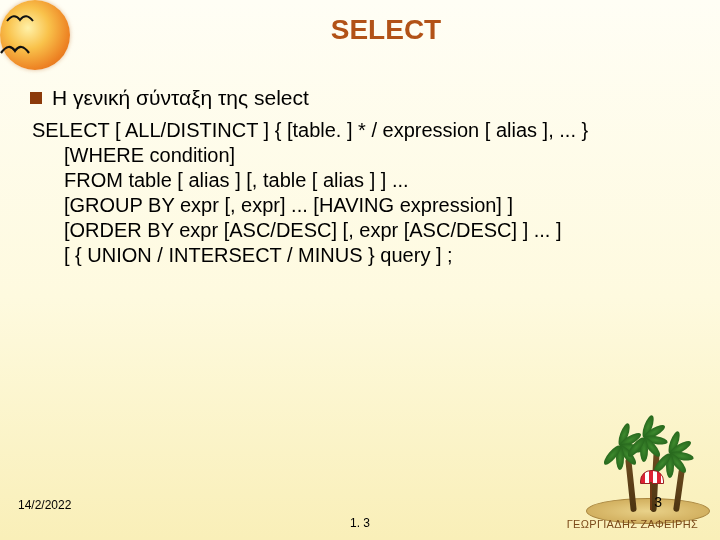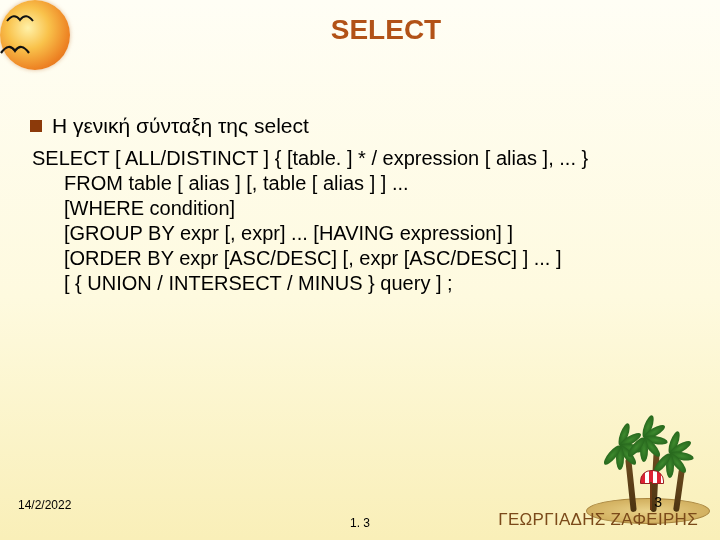--- a/index.html
+++ b/index.html
@@ -33,21 +33,20 @@
     position: absolute;
     top: 86px;
     left: 30px;
     right: 20px;
     color: #000;
   }
   .bullet-row {
     display: flex;
     align-items: center;
     margin-bottom: 8px;
-    margin-top: 28px;
   }
   .bullet {
     width: 12px;
     height: 12px;
     background: #8c3a0a;
     margin-right: 10px;
     flex: 0 0 auto;
   }
   .bullet-text {
     font-size: 21px;
@@ -98,21 +97,21 @@
     left: 50%;
     transform: translateX(-50%);
     bottom: 10px;
     font-size: 12px;
     color: #000;
   }
   .author {
     position: absolute;
     right: 22px;
     bottom: 10px;
-    font-size: 17px;
+    font-size: 11px;
     color: #7b4a1a;
     letter-spacing: 0.3px;
   }
   .pagenum {
     position: absolute;
     right: 58px;
     bottom: 30px;
     font-size: 14px;
     color: #000;
   }
@@ -212,22 +211,22 @@
 
   <div class="title">SELECT</div>
 
   <div class="body">
     <div class="bullet-row">
       <div class="bullet"></div>
       <div class="bullet-text">Η γενική σύνταξη της select</div>
     </div>
     <div class="syntax">
       <span>SELECT [ ALL/DISTINCT ] { [table. ] * / expression [ alias ], ... }</span><br>
+      <span class="indent">[WHERE condition]</span>
       <span class="indent">FROM table [ alias ] [, table [ alias ] ] ...</span>
-      <span class="indent">[WHERE condition]</span>
       <span class="indent">[GROUP BY expr [, expr] ... [HAVING expression] ]</span>
       <span class="indent">[ORDER BY expr [ASC/DESC] [, expr [ASC/DESC] ] ... ]</span>
       <span class="indent">[ { UNION / INTERSECT / MINUS } query ] ;</span>
     </div>
   </div>
 
   <div class="island">
     <div class="sandbar"></div>
     <div class="palm p1"></div>
     <div class="palm p2"></div>

